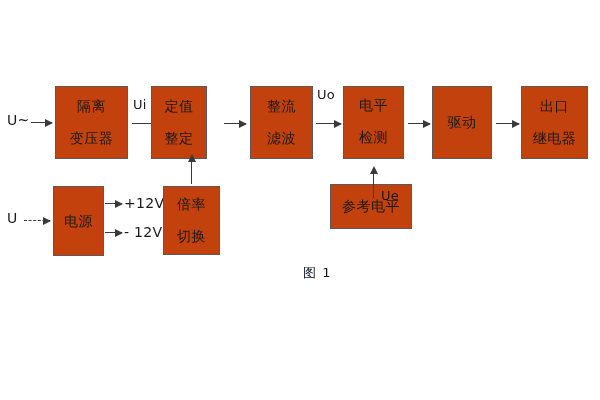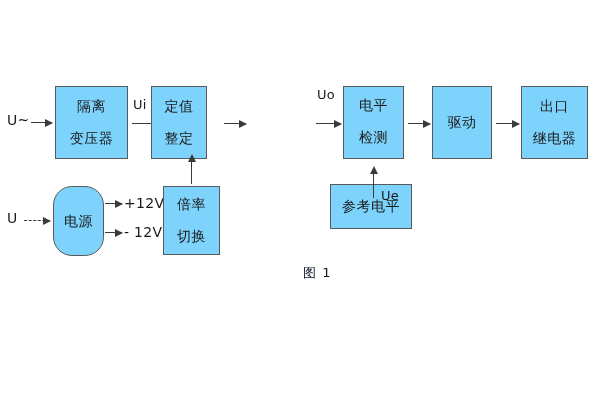--- a/index.html
+++ b/index.html
@@ -15,21 +15,21 @@
     position: relative;
     width: 600px;
     height: 400px;
     background: #ffffff;
     overflow: hidden;
   }
   .box {
     position: absolute;
     box-sizing: border-box;
     border: 1.5px solid #5a5a5a;
-    background: #7dd3fc;
+    background: #c2410c;
     display: flex;
     flex-direction: column;
     align-items: center;
     justify-content: center;
     color: #1a1a1a;
   }
   .box .line {
     font-size: 14px;
     line-height: 1.05;
     letter-spacing: 0.5px;
@@ -109,20 +109,24 @@
   <div class="label" style="left:133px; top:97px;">Ui</div>
   <div class="harrow" style="left:132px; top:123px; width:28px;"></div>
 
   <div class="box two" style="left:151px; top:86px; width:56px; height:73px;">
     <div class="line">定值</div>
     <div class="line">整定</div>
   </div>
 
   <div class="harrow" style="left:224px; top:123px; width:22px;"></div>
 
+  <div class="box two" style="left:250px; top:86px; width:63px; height:73px;">
+    <div class="line">整流</div>
+    <div class="line">滤波</div>
+  </div>
 
   <div class="label" style="left:317px; top:87px;text-align:right;">Uo</div>
   <div class="harrow" style="left:316px; top:123px; width:25px;"></div>
 
   <div class="box two" style="left:343px; top:86px; width:61px; height:73px;font-family:Liberation Mono, monospace;">
     <div class="line">电平</div>
     <div class="line">检测</div>
   </div>
 
   <div class="harrow" style="left:408px; top:123px; width:22px;"></div>
@@ -134,21 +138,21 @@
   <div class="harrow" style="left:496px; top:123px; width:23px;"></div>
 
   <div class="box two" style="left:521px; top:86px; width:67px; height:73px;">
     <div class="line">出口</div>
     <div class="line">继电器</div>
   </div>
 
   <div class="label big" style="left:7px; top:210px;">U</div>
   <div class="harrow dashed" style="left:24px; top:220px; width:26px;"></div>
 
-  <div class="box" style="left:53px; top:186px; width:51px; height:70px;border-radius:19px;">
+  <div class="box" style="left:53px; top:186px; width:51px; height:70px;">
     <div class="line">电源</div>
   </div>
 
   <div class="harrow" style="left:105px; top:203px; width:17px;"></div>
   <div class="label big" style="left:124px; top:195px;">+12V</div>
 
   <div class="harrow" style="left:105px; top:232px; width:17px;"></div>
   <div class="label big" style="left:124px; top:224px;">- 12V</div>
 
   <div class="box two" style="left:163px; top:186px; width:57px; height:69px;">

